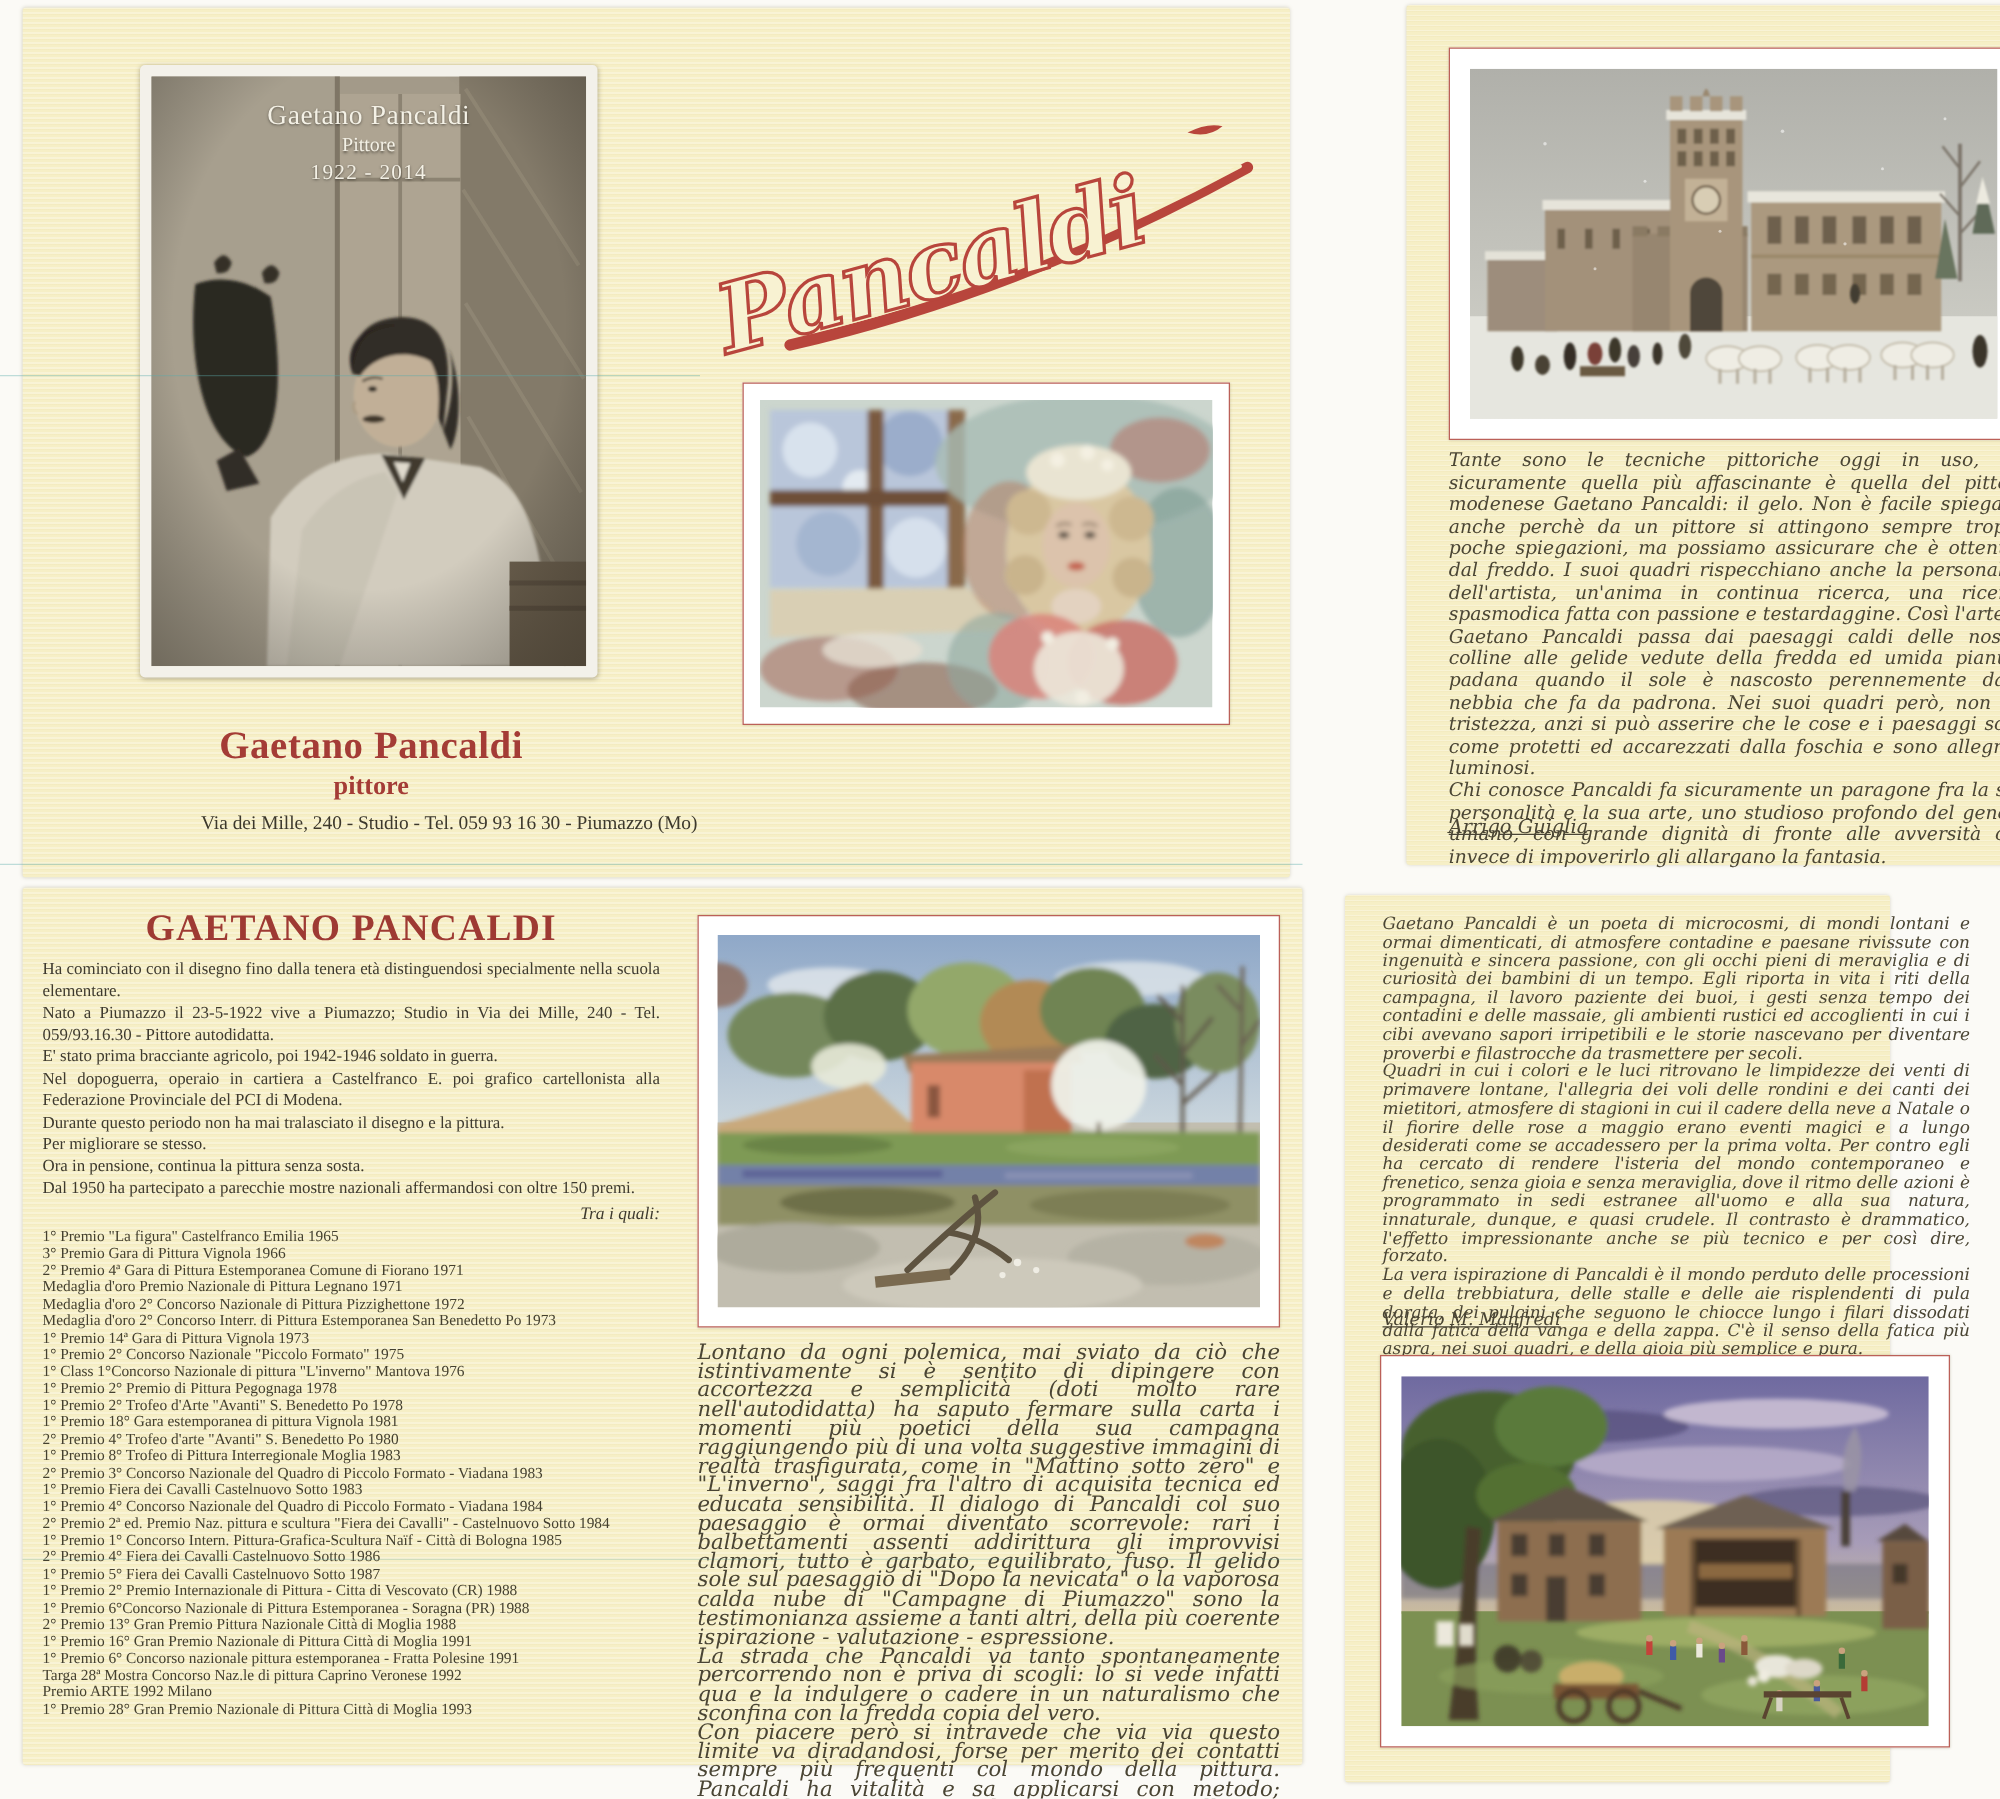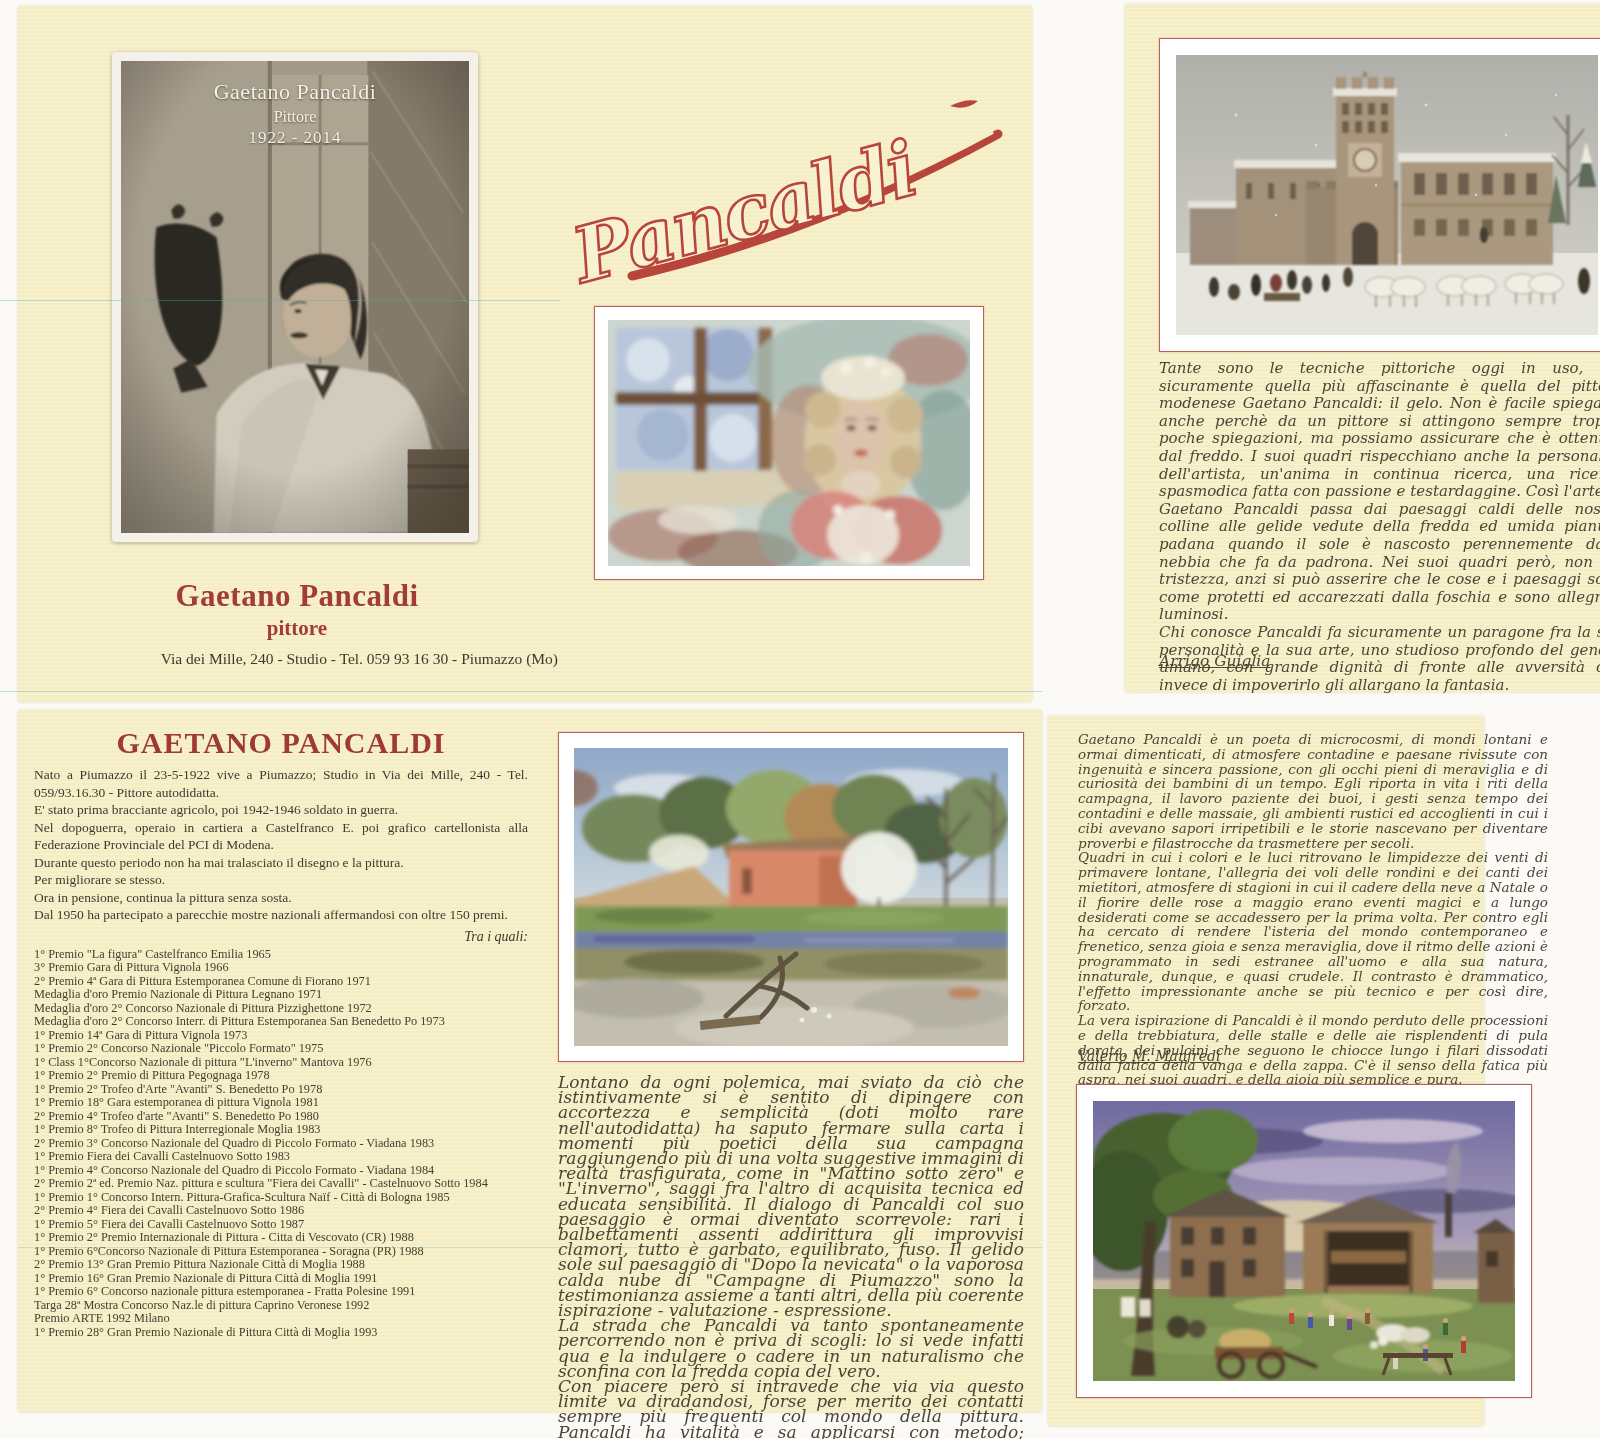--- a/index.html
+++ b/index.html
@@ -4,21 +4,21 @@
 <style>
   html,body{margin:0;padding:0;background:#fbfaf6;}
   .page{position:relative;width:1600px;height:1439px;background:#fbfaf6;overflow:hidden;
         font-family:"Liberation Serif",serif;color:#3e3a2c;}
   .panel{position:absolute;background-color:#f6efc6;
          background-image:repeating-linear-gradient(180deg,rgba(255,255,255,.28) 0 1px,rgba(226,210,156,.12) 1px 2px,rgba(255,255,255,0) 2px 4px);
          box-shadow:0 0 3px rgba(120,110,70,.25);border-radius:3px;}
   .panel-tl{left:18px;top:6px;width:1014px;height:696px;}
   .panel-tr{left:1093px;top:4px;width:484px;height:688px;margin-left:32px;}
   .panel-bl{left:18px;top:710px;width:1024px;height:702px;}
-  .panel-br{left:1048px;top:716px;width:436px;height:710px;}
+  .panel-br{left:1076px;top:716px;width:436px;height:710px;}
 
   
   .painting{position:absolute;background:#fff;border:1px solid #bb6058;box-sizing:border-box;
             box-shadow:0 0 2px rgba(100,80,40,.3);}
   .painting svg{display:block;}
 
   
   .photo{position:absolute;left:94px;top:46px;width:366px;height:490px;background:#f3f1ea;
          padding:0;box-sizing:border-box;border-radius:4px;
          box-shadow:0 1px 4px rgba(90,80,50,.45);}
@@ -333,20 +333,21 @@
         <p>Tante sono le tecniche pittoriche oggi in uso, ma sicuramente quella più affascinante è quella del pittore modenese Gaetano Pancaldi: il gelo. Non è facile spiegare, anche perchè da un pittore si attingono sempre troppo poche spiegazioni, ma possiamo assicurare che è ottenuta dal freddo. I suoi quadri rispecchiano anche la personalità dell'artista, un'anima in continua ricerca, una ricerca spasmodica fatta con passione e testardaggine. Così l'arte di Gaetano Pancaldi passa dai paesaggi caldi delle nostre colline alle gelide vedute della fredda ed umida pianura padana quando il sole è nascosto perennemente dalla nebbia che fa da padrona. Nei suoi quadri però, non c'è tristezza, anzi si può asserire che le cose e i paesaggi sono come protetti ed accarezzati dalla foschia e sono allegri e luminosi.</p>
         <p>Chi conosce Pancaldi fa sicuramente un paragone fra la sua personalità e la sua arte, uno studioso profondo del genere umano, con grande dignità di fronte alle avversità che invece di impoverirlo gli allargano la fantasia.</p>
       </div>
     <div class="sig tr-sig">Arrigo Guiglia</div>
   </section>
 
   <section class="panel panel-bl">
     <div class="bl-left">
       <h2 class="bio-title">GAETANO PANCALDI</h2>
       <div class="bio">
+          <p>Ha cominciato con il disegno fino dalla tenera età distinguendosi specialmente nella scuola elementare.</p>
           <p>Nato a Piumazzo il 23-5-1922 vive a Piumazzo; Studio in Via dei Mille, 240 - Tel. 059/93.16.30 - Pittore autodidatta.</p>
           <p>E' stato prima bracciante agricolo, poi 1942-1946 soldato in guerra.</p>
           <p>Nel dopoguerra, operaio in cartiera a Castelfranco E. poi grafico cartellonista alla Federazione Provinciale del PCI di Modena.</p>
           <p>Durante questo periodo non ha mai tralasciato il disegno e la pittura.</p>
           <p>Per migliorare se stesso.</p>
           <p>Ora in pensione, continua la pittura senza sosta.</p>
           <p>Dal 1950 ha partecipato a parecchie mostre nazionali affermandosi con oltre 150 premi.</p>
         </div>
       <div class="awards-intro">Tra i quali:</div>
       <div class="awards">

